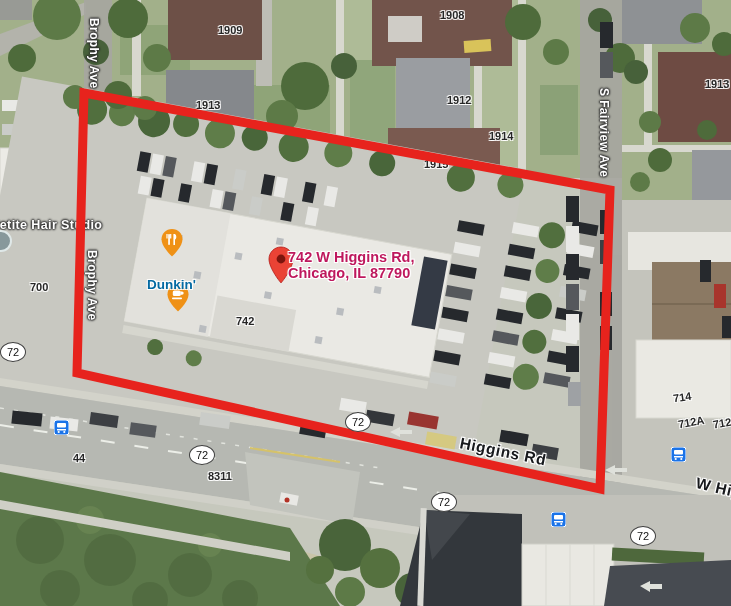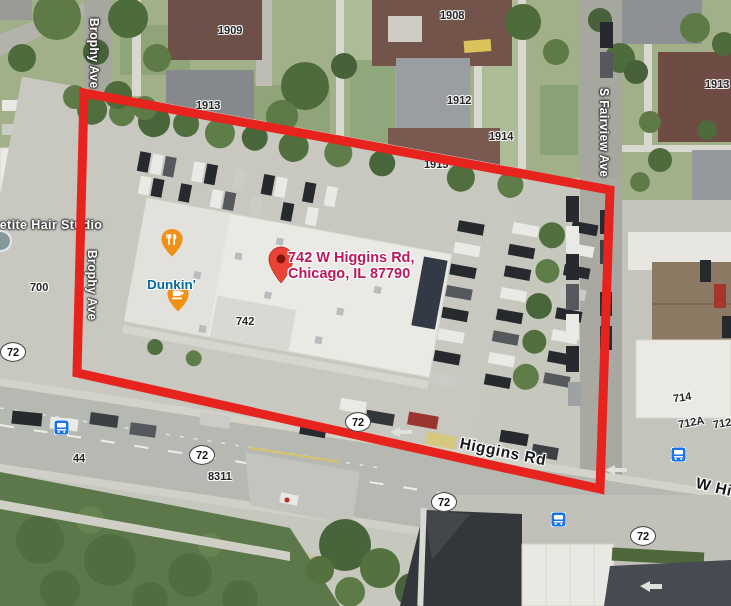--- a/index.html
+++ b/index.html
@@ -33,21 +33,21 @@
   }
   .dunkin{
     color:#0369a1;font-size:13.5px;font-weight:bold;
     text-shadow:-1px -1px 0 rgba(255,255,255,.9),1px -1px 0 rgba(255,255,255,.9),
                 -1px 1px 0 rgba(255,255,255,.9),1px 1px 0 rgba(255,255,255,.9);
   }
   .badge{
     position:absolute;width:26px;height:20px;border-radius:50%;
     background:#fff;border:1.6px solid #3f3f3f;box-sizing:border-box;
     display:flex;align-items:center;justify-content:center;
-    font-size:11px;font-weight:bold;color:#121212;
+    font-size:11px;font-weight:normal;color:#121212;
   }
   .busicon{position:absolute;width:15px;height:15px;}
   .pin{position:absolute;}
   .poi-circle{
     position:absolute;width:22px;height:22px;border-radius:50%;
     background:#87989b;border:2.5px solid #dfe8e8;box-sizing:border-box;
   }
 </style>
 </head>
 <body>

